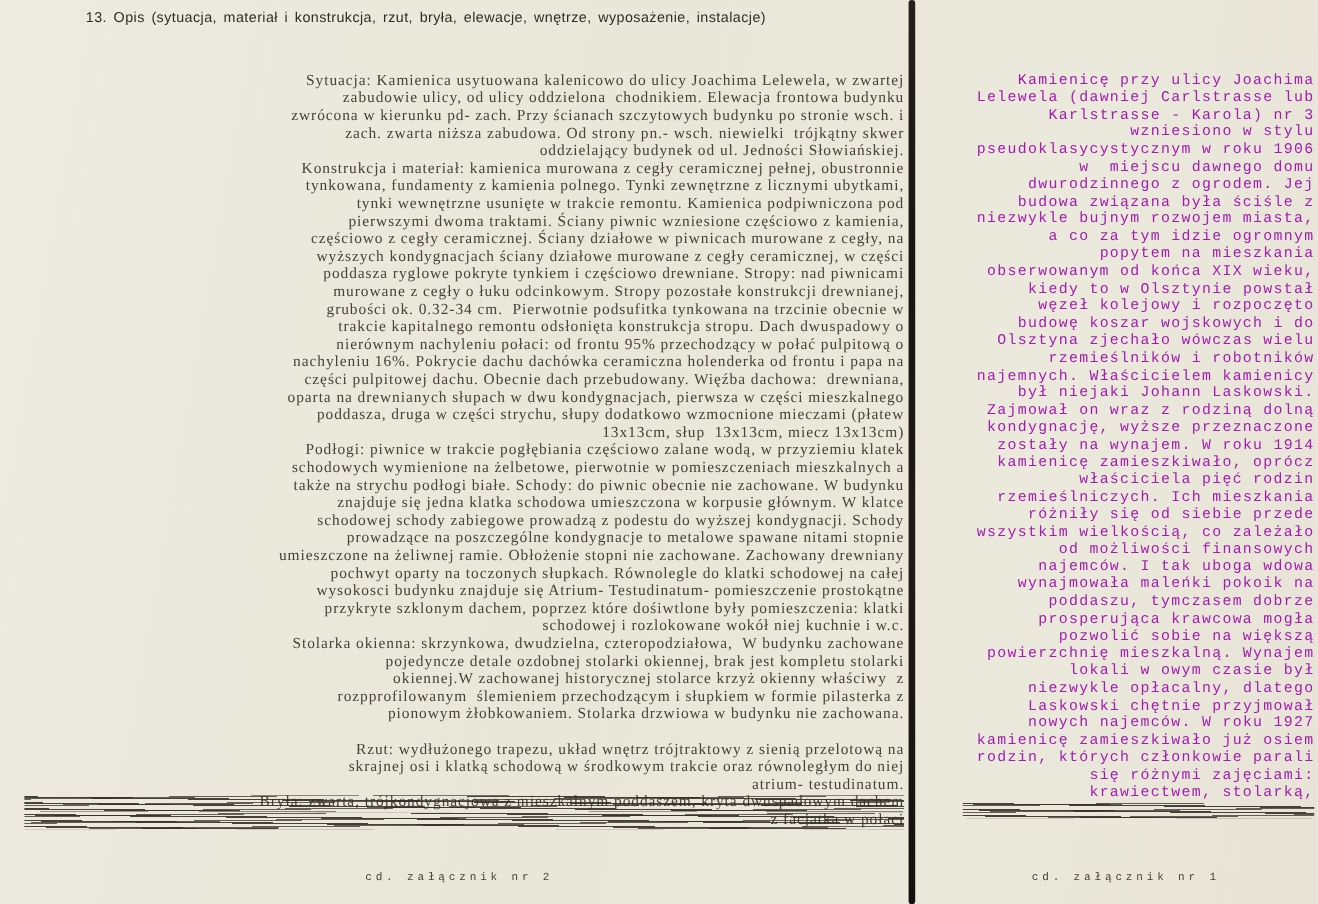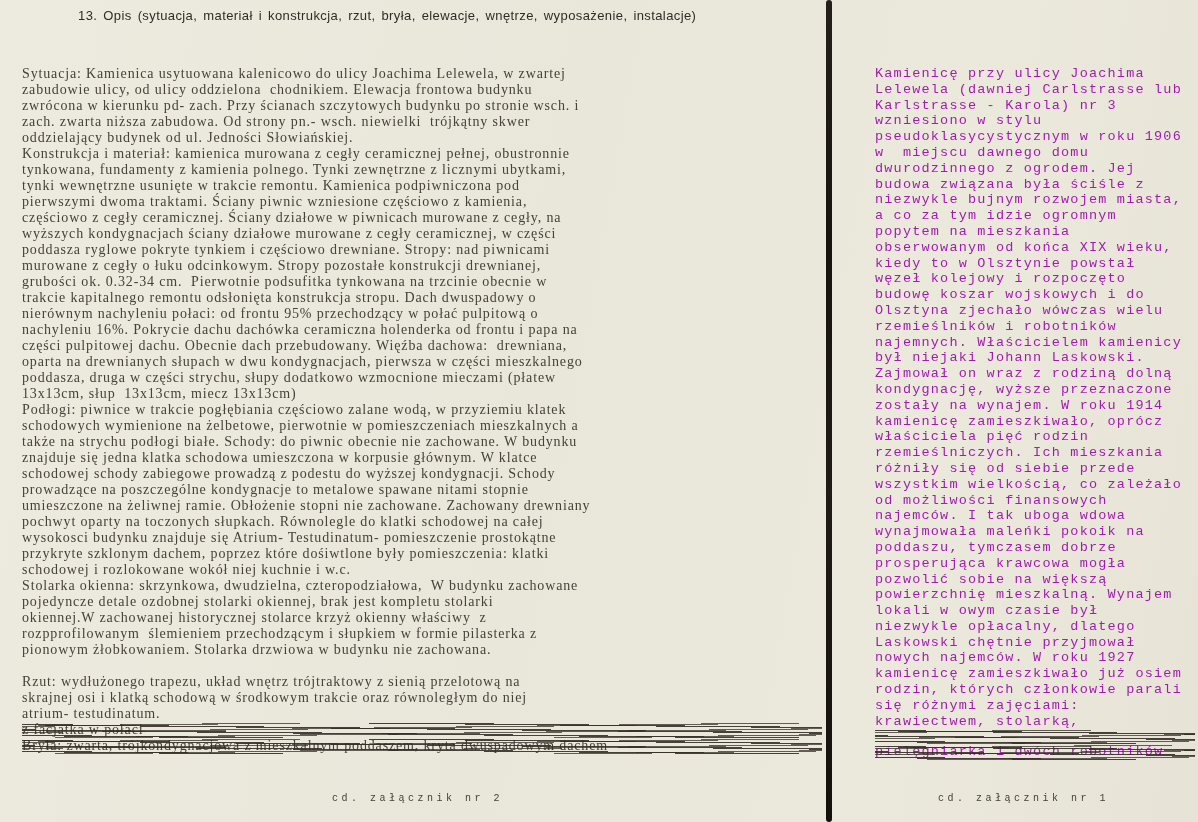--- a/index.html
+++ b/index.html
@@ -11,20 +11,21 @@
     height: 822px;
     position: relative;
     overflow: hidden;
     background: linear-gradient(100deg, #edeadf 0%, #e9e6da 45%, #ebe8dc 75%, #e7e4d7 100%);
     font-family: "Liberation Mono", "DejaVu Sans Mono", monospace;
     color: #423e37;
   }
   .paper {
     position: absolute;
     inset: 0;
+    text-align: right;
   }
   
   .divider {
     position: absolute;
     left: 826px;
     top: 0;
     width: 6px;
     height: 822px;
     background: linear-gradient(180deg, #241f1a 0%, #17130f 30%, #201b16 60%, #14100c 100%);
     border-radius: 3px;
@@ -150,22 +151,22 @@
 Stolarka okienna: skrzynkowa, dwudzielna, czteropodziałowa,  W budynku zachowane
 pojedyncze detale ozdobnej stolarki okiennej, brak jest kompletu stolarki
 okiennej.W zachowanej historycznej stolarce krzyż okienny właściwy  z
 rozpprofilowanym  ślemieniem przechodzącym i słupkiem w formie pilasterka z
 pionowym żłobkowaniem. Stolarka drzwiowa w budynku nie zachowana.
 
 Rzut: wydłużonego trapezu, układ wnętrz trójtraktowy z sienią przelotową na
 skrajnej osi i klatką schodową w środkowym trakcie oraz równoległym do niej
 atrium- testudinatum.
 </div>
+    <div class="struck">Bryła: zwarta, trójkondygnacjowa z mieszkalnym poddaszem, kryta dwuspadowym dachem</div>
     <div class="struck">z facjatka w połaci</div>
-    <div class="struck">Bryła: zwarta, trójkondygnacjowa z mieszkalnym poddaszem, kryta dwuspadowym dachem</div>
   </div>
 
   <div class="body-right">
     <div class="lines">Kamienicę przy ulicy Joachima
 Lelewela (dawniej Carlstrasse lub
 Karlstrasse - Karola) nr 3
 wzniesiono w stylu
 pseudoklasycystycznym w roku 1906
 w  miejscu dawnego domu
 dwurodzinnego z ogrodem. Jej
@@ -198,20 +199,19 @@
 powierzchnię mieszkalną. Wynajem
 lokali w owym czasie był
 niezwykle opłacalny, dlatego
 Laskowski chętnie przyjmował
 nowych najemców. W roku 1927
 kamienicę zamieszkiwało już osiem
 rodzin, których członkowie parali
 się różnymi zajęciami:
 krawiectwem, stolarką,</div>
     <div class="struck scribble-only"></div>
-    <div class="struck">pielęgniarka i dwóch robotników</div>
   </div>
 
   <div class="footer footer-left">cd. załącznik nr 2</div>
 
   <div class="footer footer-right">cd. załącznik nr 1</div>
 
 </div>
 
 </body></html>

